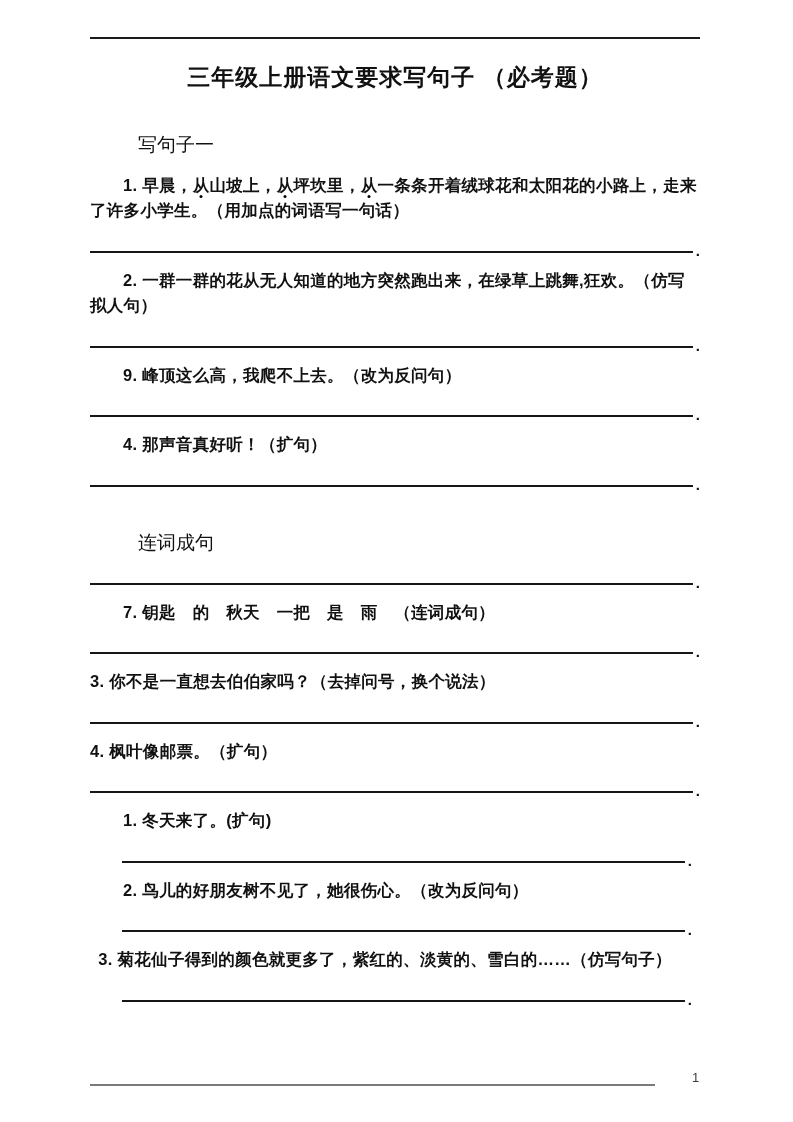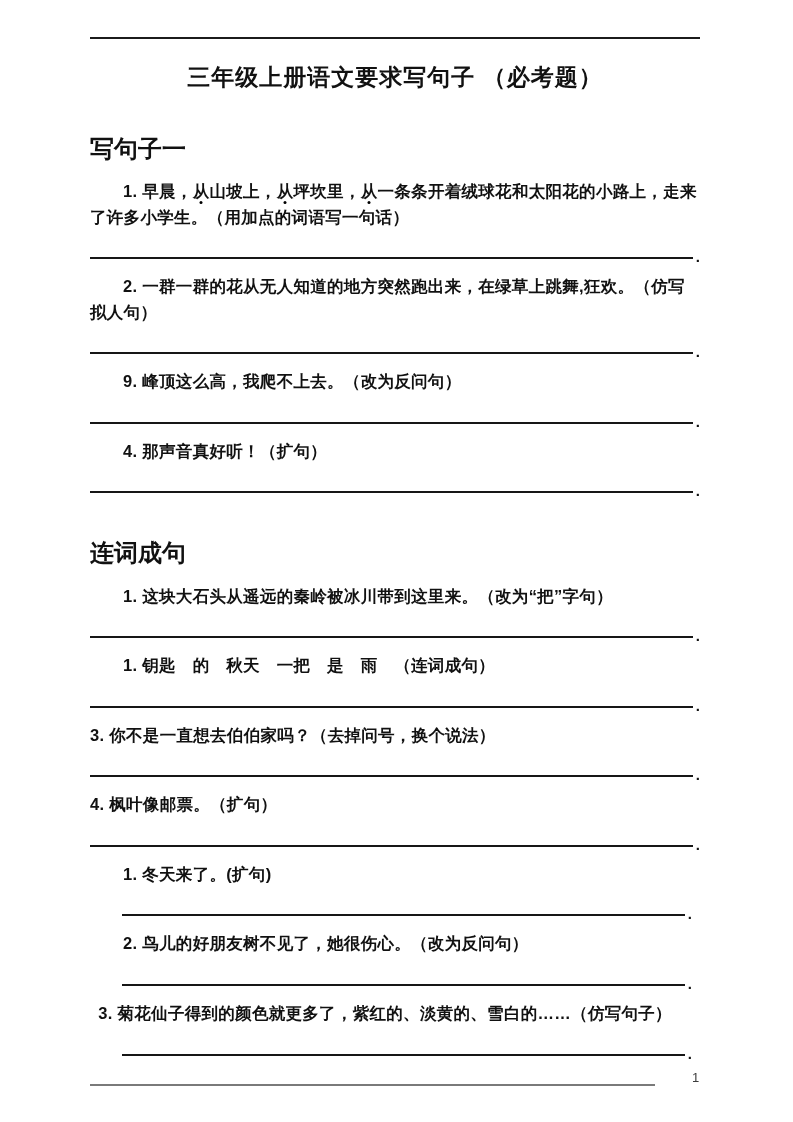--- a/index.html
+++ b/index.html
@@ -27,24 +27,25 @@
   }
   .title {
     margin-top:24px;
     text-align:center;
     font-size:23px;
     font-weight:bold;
     letter-spacing:1px;
     line-height:1.3;
   }
   .sec-heading {
-    font-size:24px;
-    font-weight:bold;
+    font-size:19px;
+    font-weight:normal;
     margin-top:44px;
     line-height:1.3;
+    margin-left:48px;
   }
   section:nth-of-type(1) .sec-heading { margin-top:40px; }
   section:nth-of-type(3) .sec-heading { margin-top:48px; }
   .question { margin:0; }
   .q-text {
     margin-top:15px;
     font-size:16.5px;
     font-weight:600;
     line-height:1.55;
     letter-spacing:0.3px;
@@ -130,28 +131,27 @@
             <p class="q-text indent-2">4. 那声音真好听！（扩句）</p>
             <div class="answer">
               <span class="rule"></span>
               <span class="end-dot">.</span>
             </div>
           </div>
         </section>
         <section>
           <div class="sec-heading">连词成句</div>
           <div class="question">
-            <p class="q-text indent-2">1. 这块大石头从遥远的秦岭被冰川带到这里来。（改为“把”字句）</p>
             <div class="answer">
               <span class="rule"></span>
               <span class="end-dot">.</span>
             </div>
           </div>
           <div class="question">
-            <p class="q-text indent-2">1. 钥匙　的　秋天　一把　是　雨　（连词成句）</p>
+            <p class="q-text indent-2">7. 钥匙　的　秋天　一把　是　雨　（连词成句）</p>
             <div class="answer">
               <span class="rule"></span>
               <span class="end-dot">.</span>
             </div>
           </div>
           <div class="question">
             <p class="q-text indent-0">3. 你不是一直想去伯伯家吗？（去掉问号，换个说法）</p>
             <div class="answer">
               <span class="rule"></span>
               <span class="end-dot">.</span>

